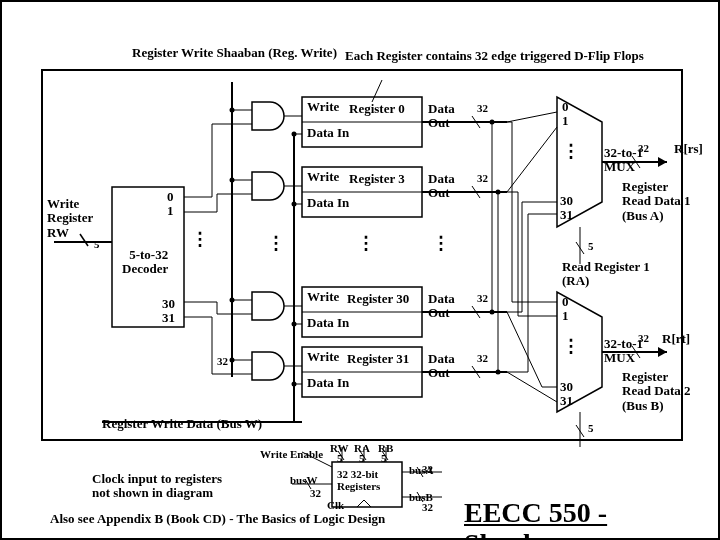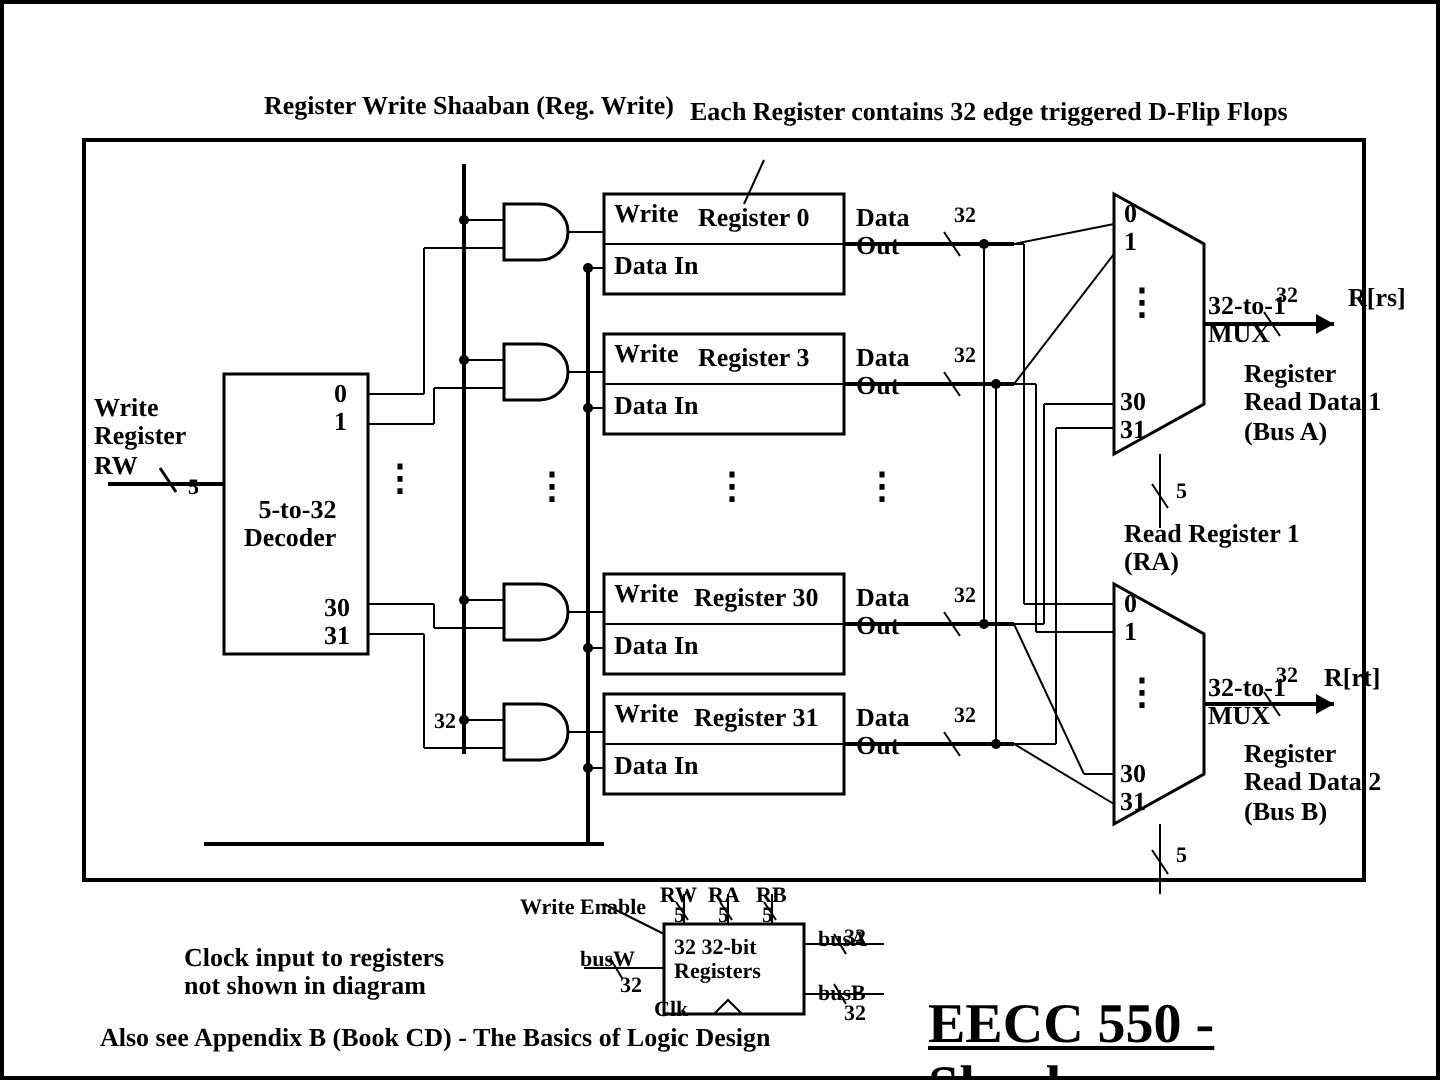--- a/index.html
+++ b/index.html
@@ -222,20 +222,21 @@
 <div class="lbl" style="top:378px;left:558px;white-space:pre">30
 31</div>
 <div class="lbl" style="top:335px;left:560px;font-size:18px">⋮</div>
 <div class="lbl" style="top:330px;left:660px">R[rt]</div>
 <div class="lbl small" style="top:330px;left:636px">32</div>
 <div class="lbl" style="top:368px;left:620px;white-space:pre">Register
 Read Data 2
 (Bus B)</div>
 <div class="lbl small" style="top:420px;left:586px">5</div>
 
+<div class="lbl" style="top:415px;left:100px">Register Write Data  (Bus W)</div>
 <div class="lbl" style="top:470px;left:90px;white-space:pre">Clock input to registers
 not shown in diagram</div>
 
 <div class="lbl small" style="top:446px;left:258px">Write Enable</div>
 <div class="lbl small" style="top:440px;left:328px">RW</div>
 <div class="lbl small" style="top:440px;left:352px">RA</div>
 <div class="lbl small" style="top:440px;left:376px">RB</div>
 <div class="lbl small" style="top:450px;left:335px">5</div>
 <div class="lbl small" style="top:450px;left:357px">5</div>
 <div class="lbl small" style="top:450px;left:379px">5</div>

